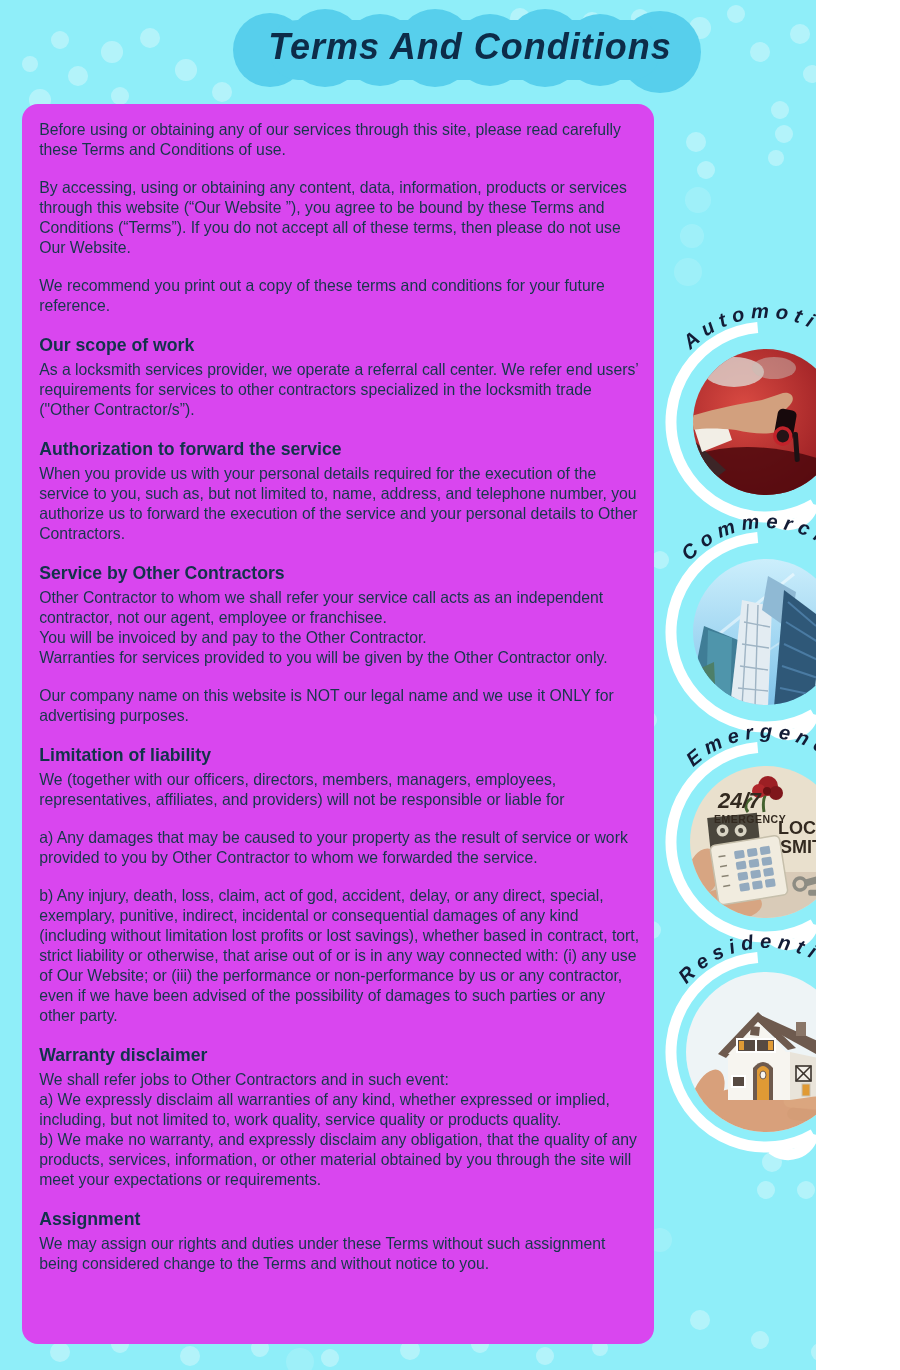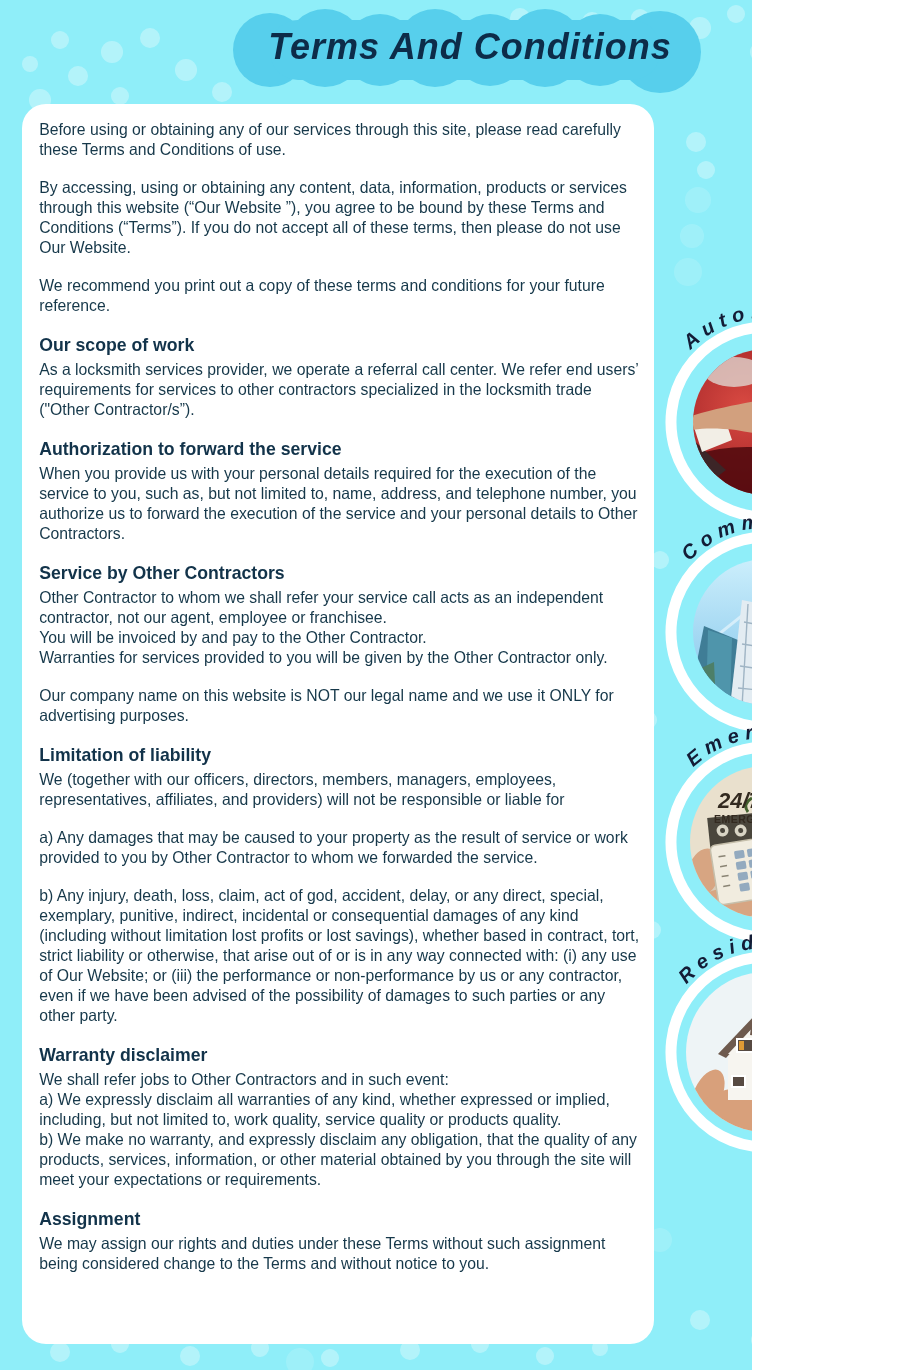--- a/index.html
+++ b/index.html
@@ -1,25 +1,25 @@
 <!DOCTYPE html>
 <html><head>
 <meta charset="utf-8">
 <style>
   html,body{margin:0;padding:0;}
   body{width:900px;height:1370px;overflow:hidden;font-family:"Liberation Sans",sans-serif;}
-  .stage{position:relative;width:752px;height:1370px;background:#8feef9;overflow:hidden;}
+  .stage{position:relative;width:816px;height:1370px;background:#8feef9;overflow:hidden;}
   .bubbles{position:absolute;left:0;top:0;z-index:0;}
   
   .title-wrap{position:absolute;left:228px;top:4px;width:484px;height:92px;z-index:3;}
   .title-wrap svg{position:absolute;left:0;top:0;}
   .title-wrap h1{position:absolute;left:0;top:0;width:100%;height:86px;display:flex;align-items:center;justify-content:center;
     margin:0;font-size:36px;font-style:italic;font-weight:bold;letter-spacing:1px;color:#0d2c49;}
   
-  .panel{position:absolute;left:22px;top:104px;width:632px;height:1240px;background:#ffffff;border-radius:24px;z-index:1;}
+  .panel{position:absolute;left:22px;top:104px;width:632px;height:1240px;background:#d946ef;border-radius:16px;z-index:1;}
   .copy{width:668px;box-sizing:border-box;padding:15px 18px 0 18px;transform:scaleX(.955);transform-origin:0 0;
     color:#16384a;font-size:16.5px;line-height:20px;}
   .copy p{margin:0 0 18px 0;white-space:pre-line;}
   .copy h2{font-size:18.5px;line-height:24px;font-weight:bold;margin:14px 0 2px 0;color:#12334a;}
   
   .medallion{position:absolute;width:270px;height:245px;z-index:2;}
   .medallion svg{display:block;}
   .svc-label{font-size:20px;font-weight:bold;font-style:italic;letter-spacing:6px;fill:#131c36;}
   .ph-txt{font-weight:bold;fill:#332a20;}
 </style>

